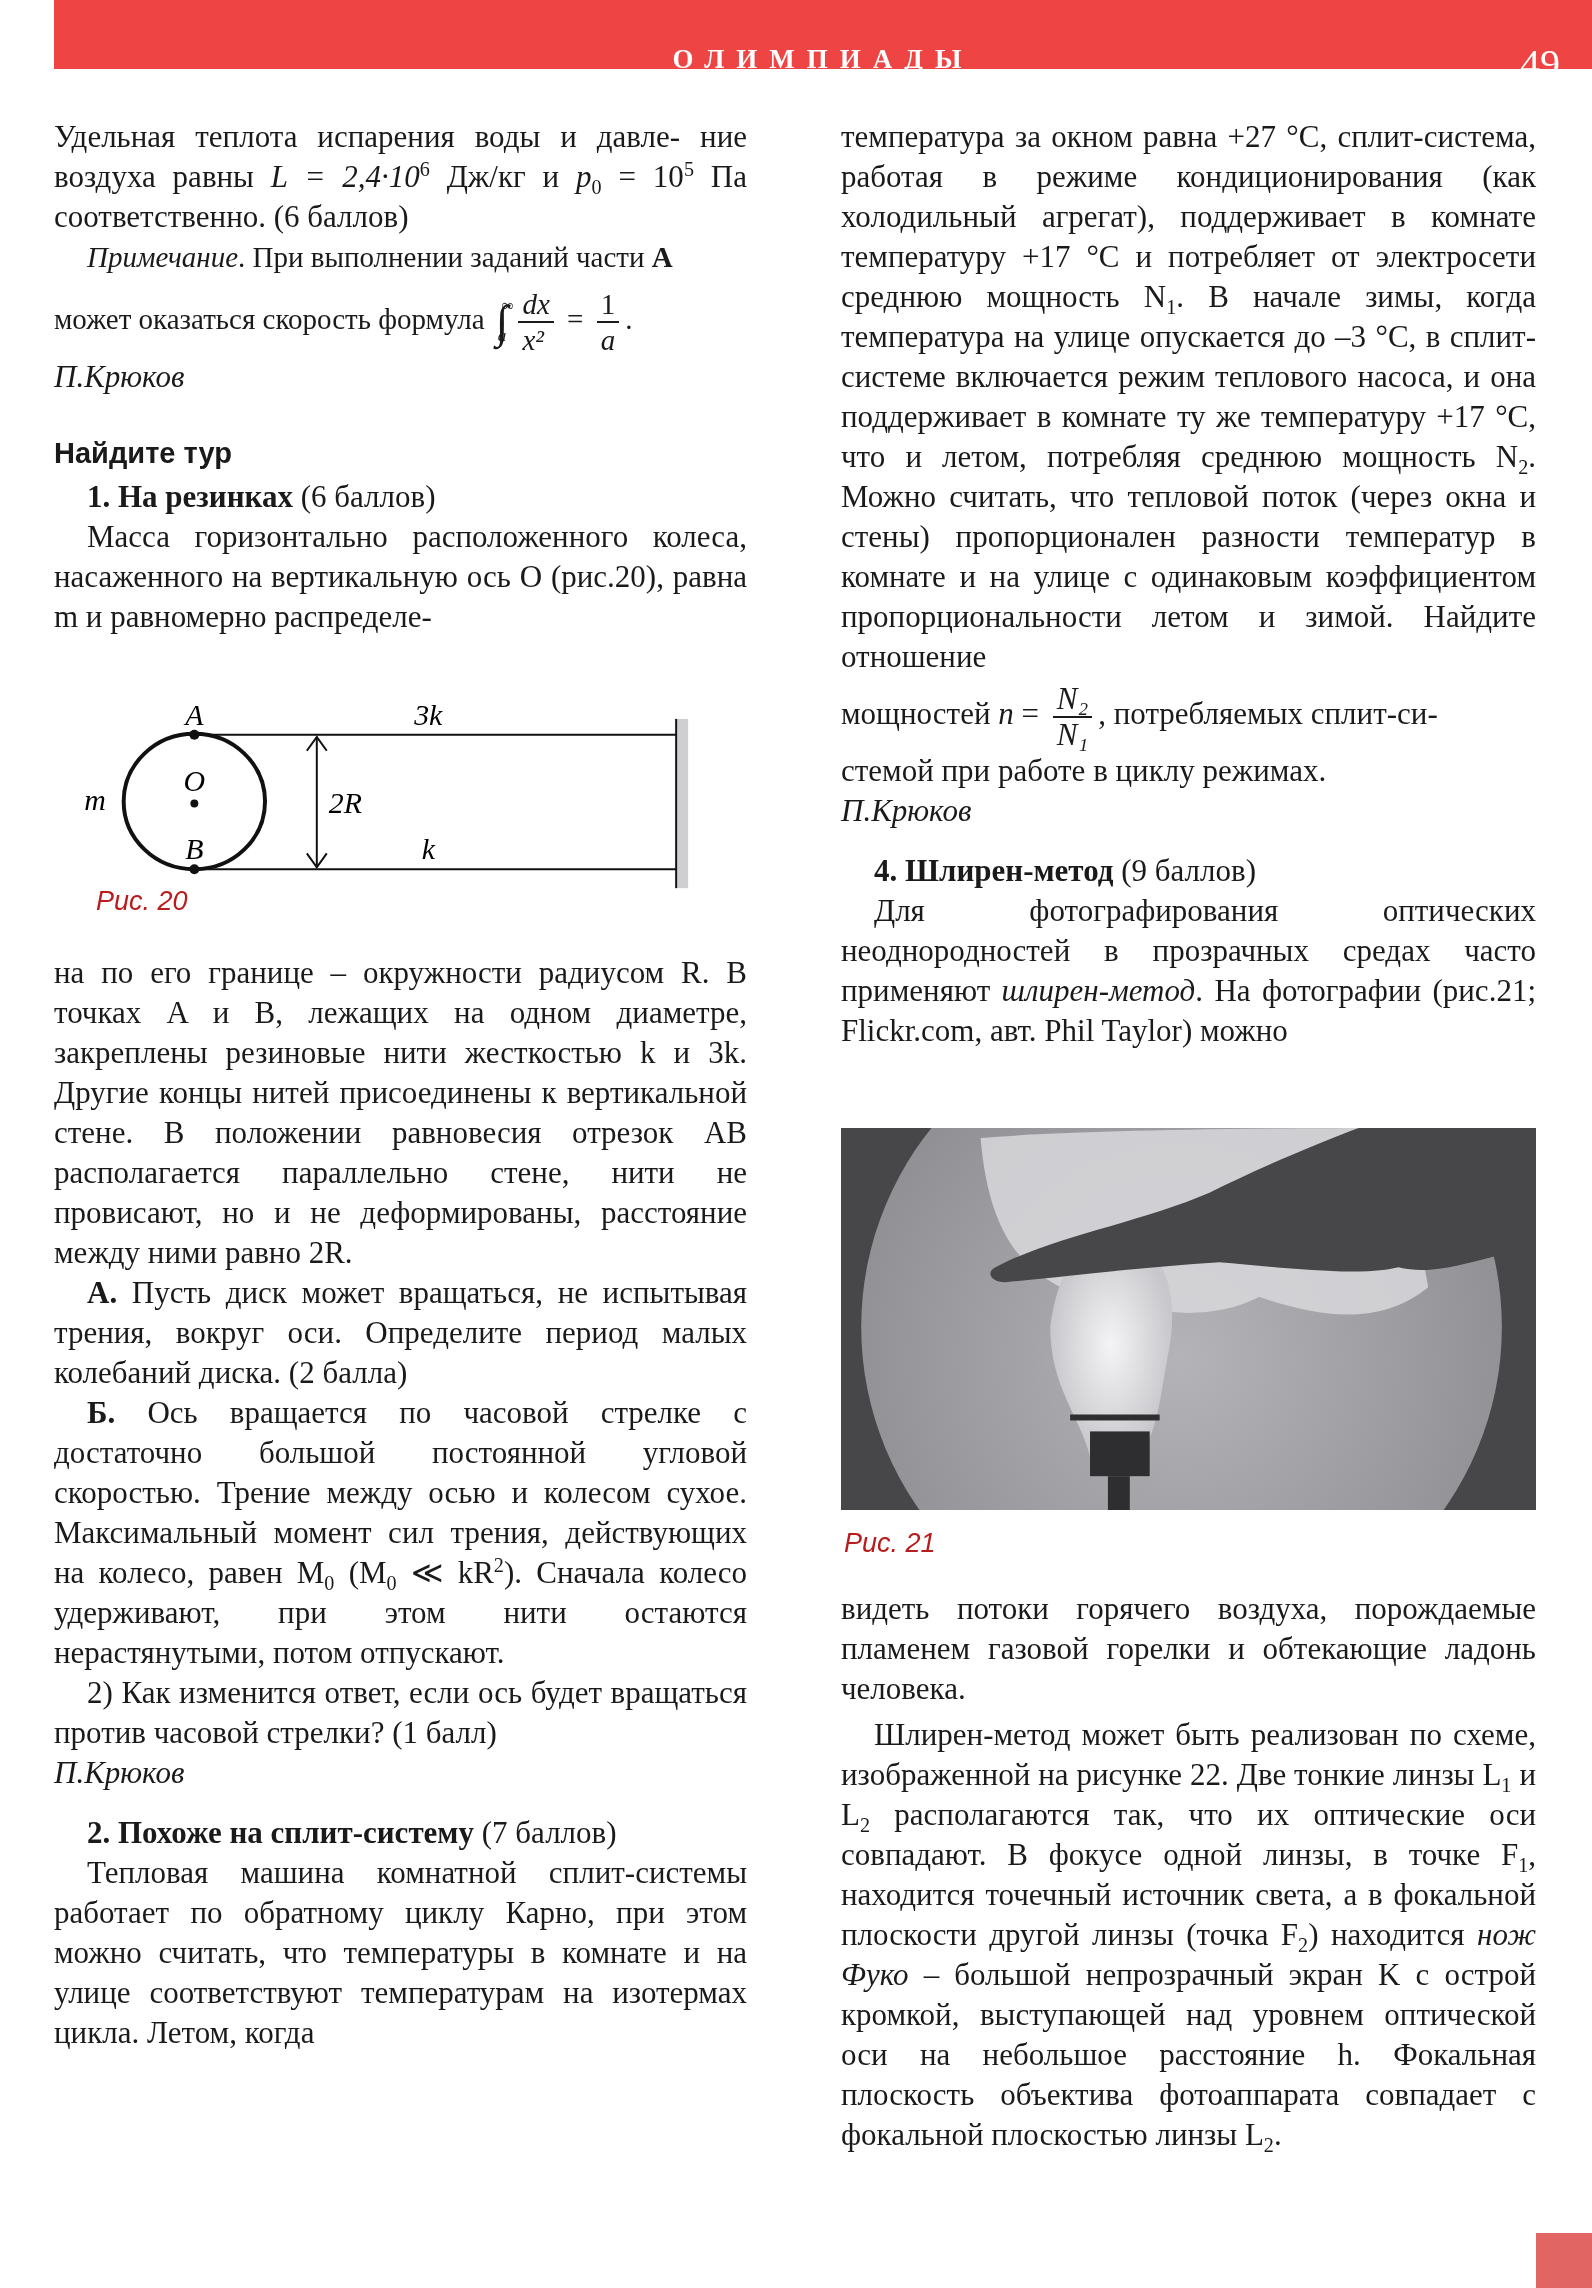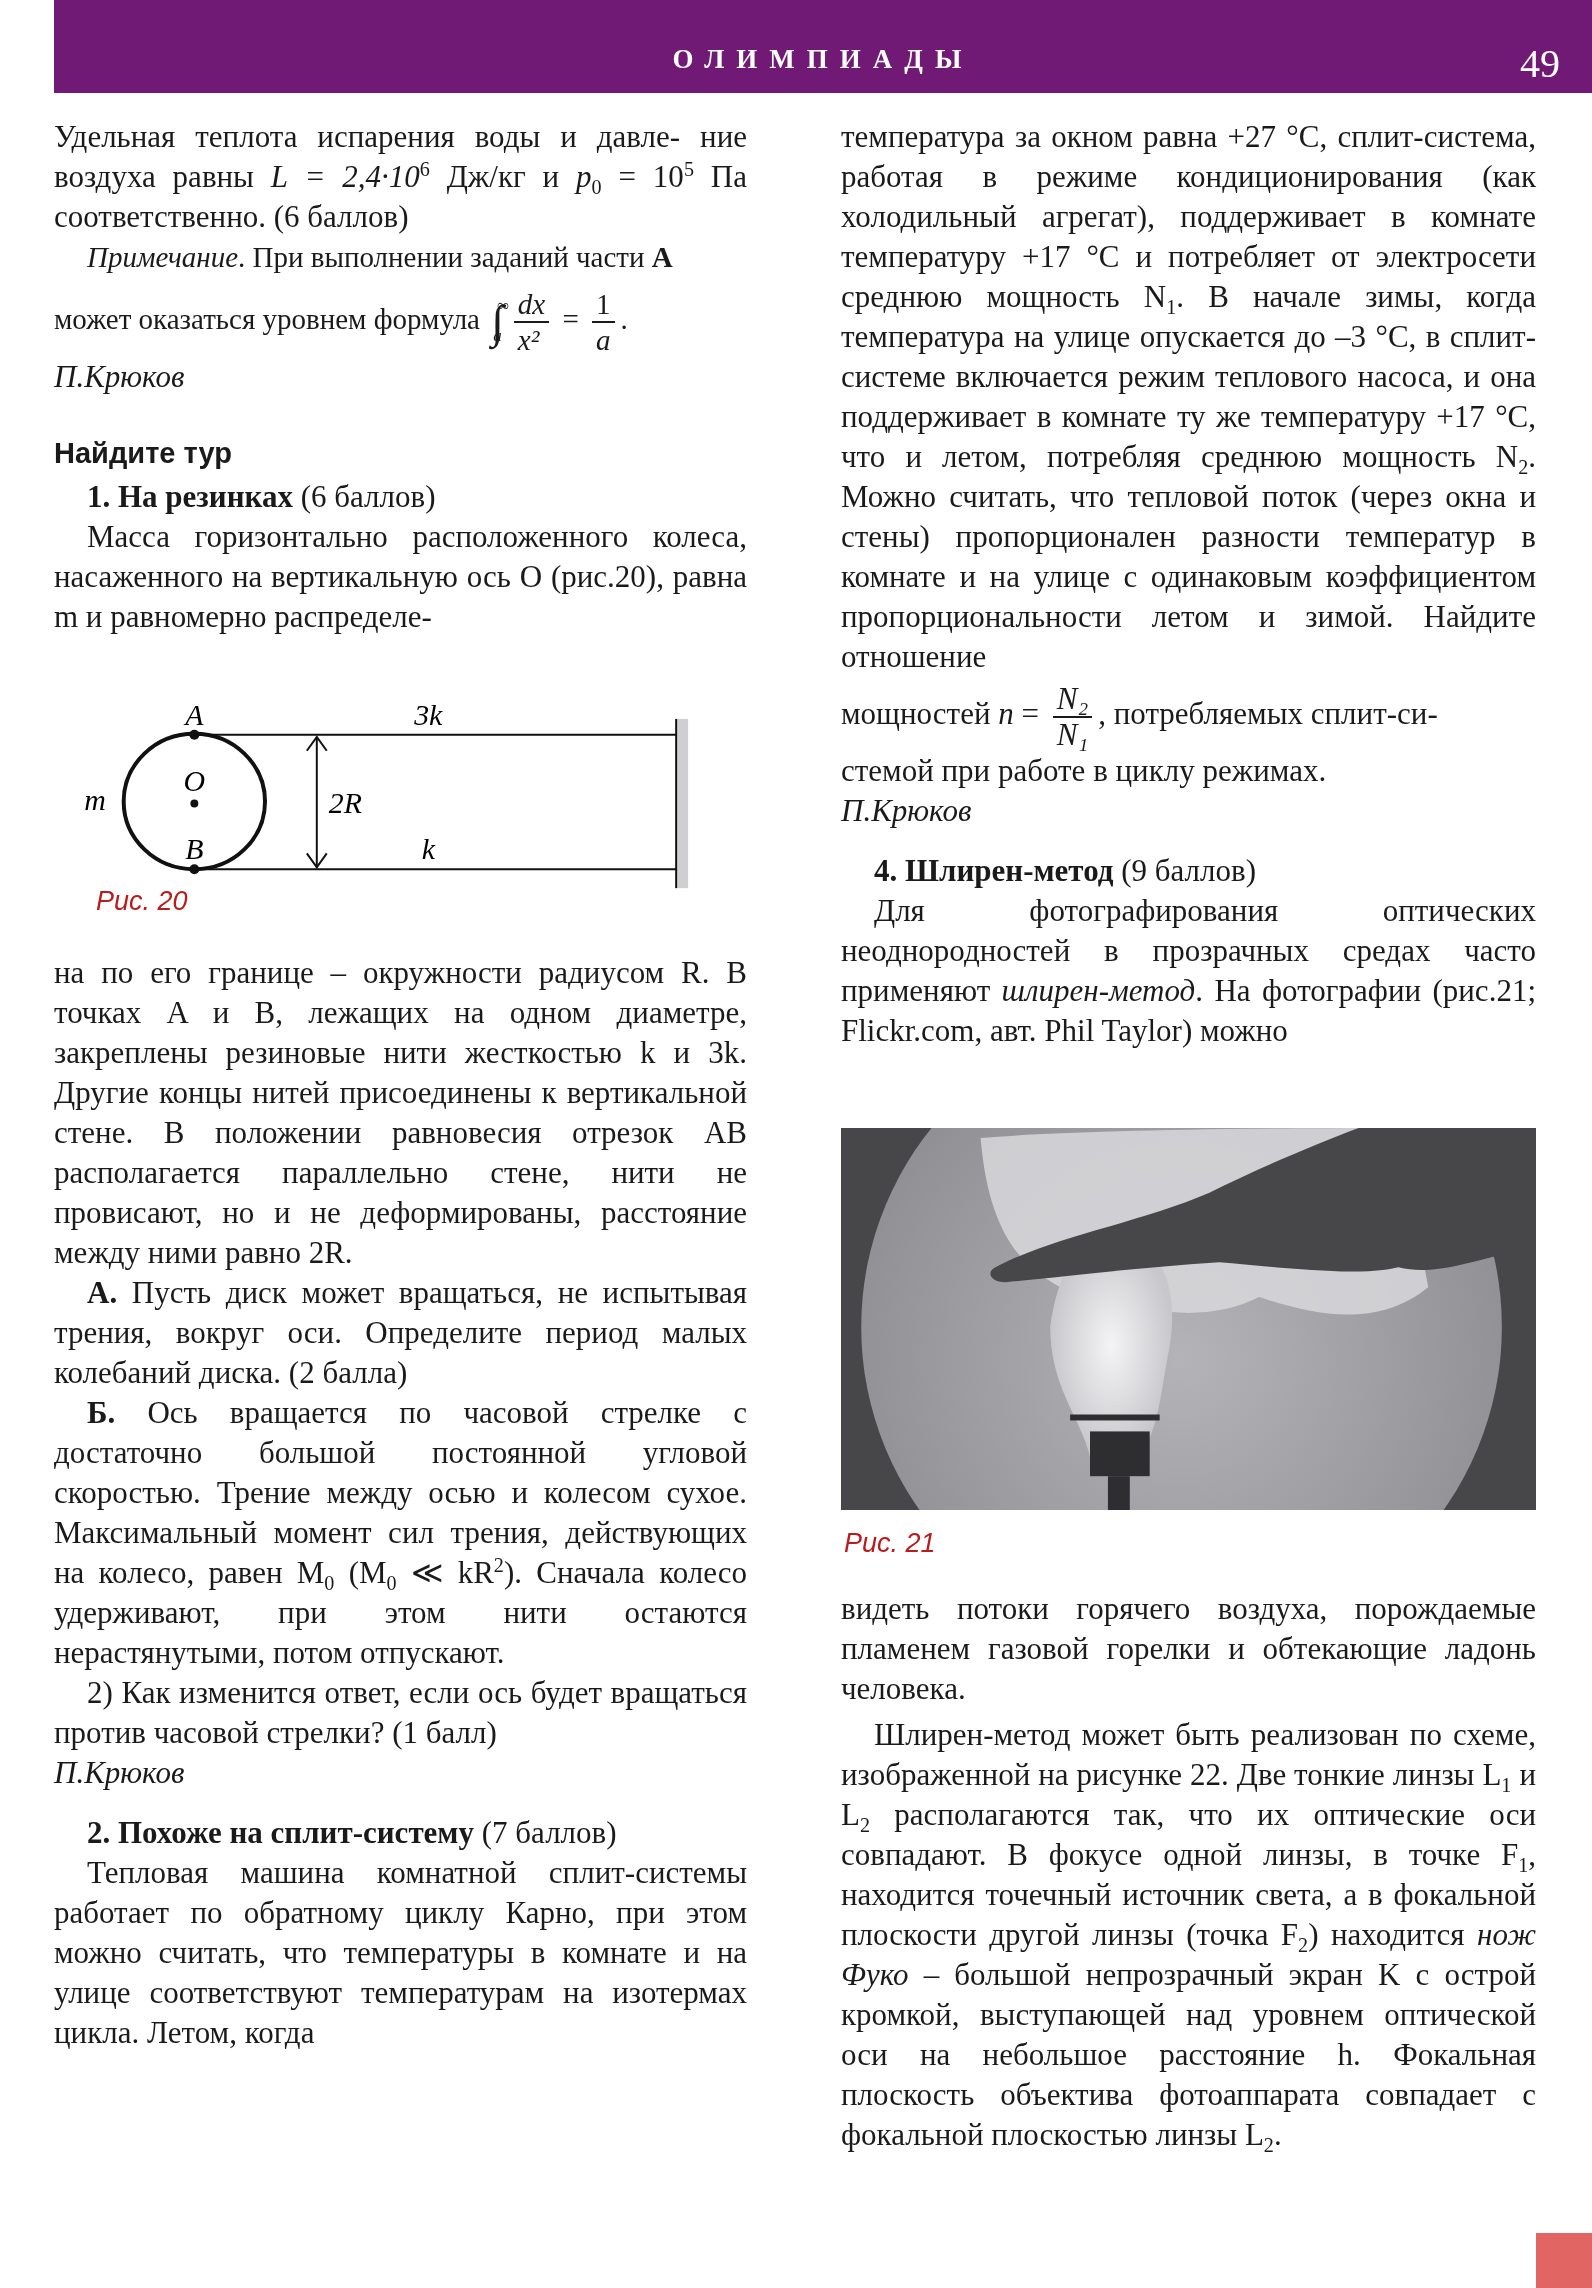--- a/index.html
+++ b/index.html
@@ -1,18 +1,18 @@
 <!DOCTYPE html>
 <html><head>
 <meta charset="utf-8">
 <style>
   html, body { margin:0; padding:0; background:#ffffff; }
   body { width:1592px; height:2289px; position:relative; overflow:hidden;
          font-family:"Liberation Serif","DejaVu Serif",serif; color:#1a1a1a; }
-  .header { position:absolute; left:54px; top:0; width:1538px; height:93px; background:#701a75; }
+  .header { position:absolute; left:54px; top:0; width:1538px; height:69px; background:#ef4444; }
   .header-title { position:absolute; left:0; right:0; top:44px; text-align:center;
                   font-family:"Liberation Serif",serif; color:#fff; font-size:27px;
                   letter-spacing:12px; font-weight:bold; }
   .page-num { position:absolute; right:32px; top:40px; color:#fff; font-size:40px; font-weight:normal; }
   .corner-square { position:absolute; left:1536px; top:2233px; width:56px; height:56px; background:#e06563; }
 
   .col { position:absolute; font-size:31px; line-height:40px; }
   .col p { margin:0; text-align:justify; text-align-last:left; }
   .ind { text-indent:33px; }
   .right-author { text-align:right !important; font-style:italic; }
@@ -43,21 +43,21 @@
 <div class="col" style="left:54px; top:117px; width:693px;">
   <p>
     <span>Удельная теплота испарения воды и давле-</span>
     <span>ние воздуха равны </span><span class="i">L = 2,4·10</span><sup>6</sup><span> Дж/кг  и</span>
     <span class="i">p</span><sub>0</sub><span> = 10</span><sup>5</sup><span>  Па соответственно. (6 баллов)</span>
   </p>
   <p class="ind note-line">
     <span class="i">Примечание</span><span>. При выполнении заданий части </span><span class="b">А</span>
   </p>
   <p class="note-line" style="margin-top:10px; height:64px;">
-    <span>может оказаться уровнем формула</span>
+    <span>может оказаться скорость формула</span>
     <span class="integral">∫<span class="lim-top">∞</span><span class="lim-bot">a</span></span><span class="frac"><span class="num">dx</span><span class="den">x²</span></span><span> = </span><span class="frac"><span class="num" style="font-style:normal">1</span><span class="den">a</span></span><span>.</span>
   </p>
   <p class="right-author" style="margin-top:6px;">П.Крюков</p>
 
   <p class="center-h" style="margin-top:36px;">Найдите тур</p>
   <p class="ind" style="margin-top:4px;">
     <span class="b">1. На резинках</span><span> (6 баллов)</span>
   </p>
   <p class="ind">Масса горизонтально расположенного колеса, насаженного на вертикальную ось O (рис.20), равна m и равномерно распределе-</p>
 </div>

